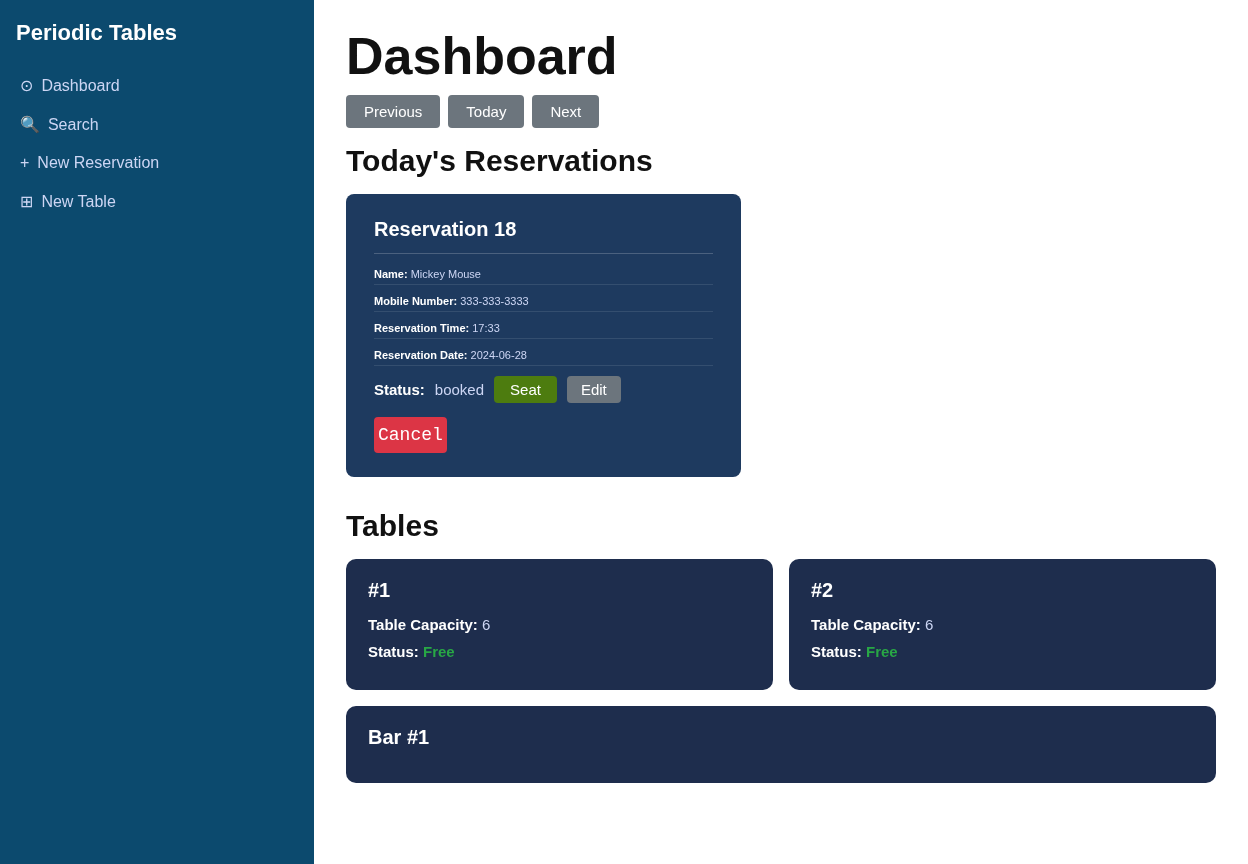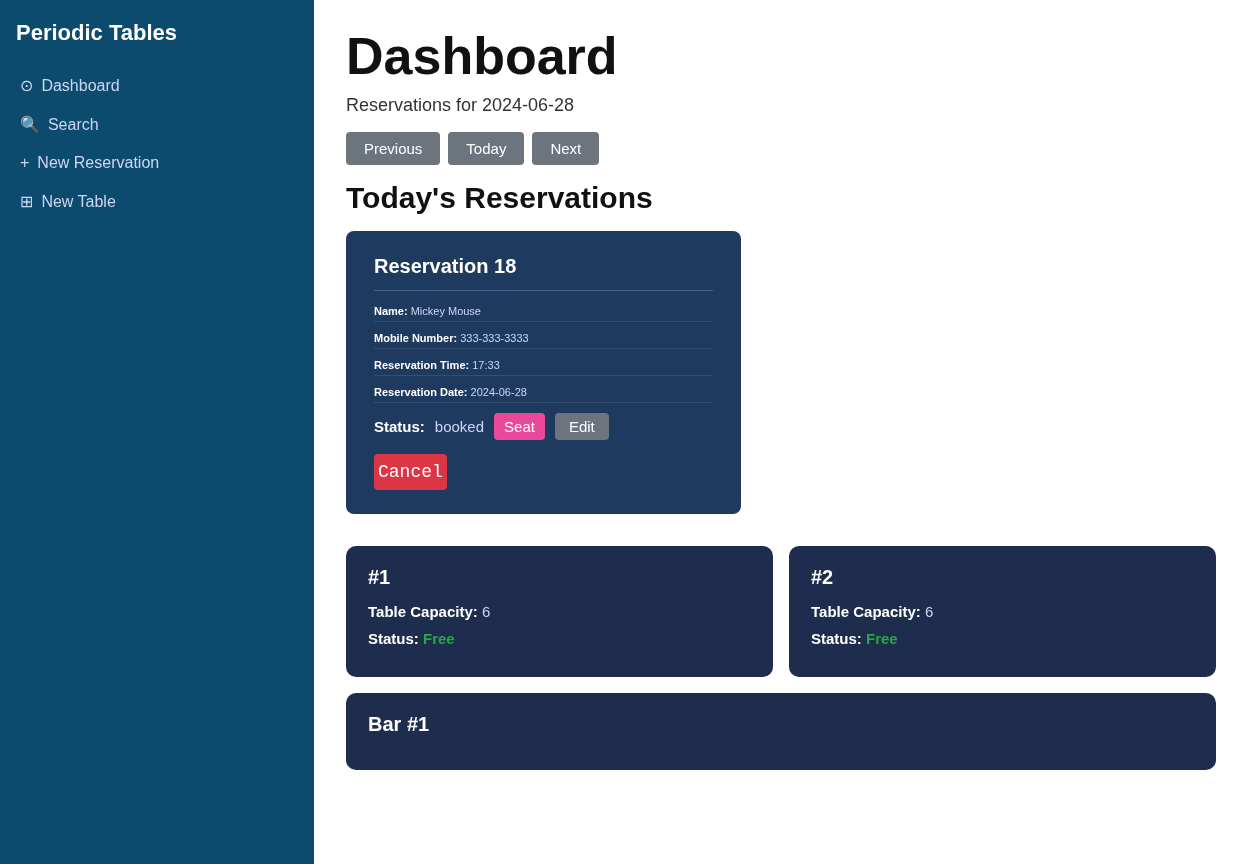--- a/index.html
+++ b/index.html
@@ -104,25 +104,25 @@
     .status-row {
       display: flex;
       align-items: center;
       gap: 10px;
       font-size: 15px;
       color: #cdd6f4;
       margin-bottom: 14px;
     }
     .status-row strong { color: white; }
     .btn-seat {
-      background: #ec4899;
-      color: white;
-      border: none;
-      border-radius: 4px;
-      padding: 5px 10px;
+      background: #4d7c0f;
+      color: white;
+      border: none;
+      border-radius: 4px;
+      padding: 5px 16px;
       font-size: 15px;
       cursor: pointer;
     }
     .btn-edit {
       background: #6c757d;
       color: white;
       border: none;
       border-radius: 4px;
       padding: 5px 14px;
       font-size: 15px;
@@ -189,21 +189,20 @@
   </div>
 
   <div class="nav-item">
     <span class="nav-icon">⊞</span>
     <span>New Table</span>
   </div>
 </nav>
 
 <main id="main">
   <h1 class="page-title">Dashboard</h1>
-  <p class="reservations-for">Reservations for 2024-06-28</p>
 
   <div class="nav-buttons">
     <button class="nav-btn">Previous</button>
     <button class="nav-btn">Today</button>
     <button class="nav-btn">Next</button>
   </div>
 
   <h2 class="section-title">Today's Reservations</h2>
 
   <div class="reservation-card">
@@ -233,20 +232,21 @@
     <div class="status-row">
       <strong>Status:</strong>
       <span>booked</span>
       <button class="btn-seat">Seat</button>
       <button class="btn-edit">Edit</button>
     </div>
 
     <button class="btn-cancel">Cancel</button>
   </div>
 
+  <h2 class="section-title">Tables</h2>
 
   <div class="tables-grid">
 
     <div class="table-card">
       <div class="table-card-title">#1</div>
       <div class="table-field">
         <strong>Table Capacity:</strong>
         <span>6</span>
       </div>
       <div class="table-field">

